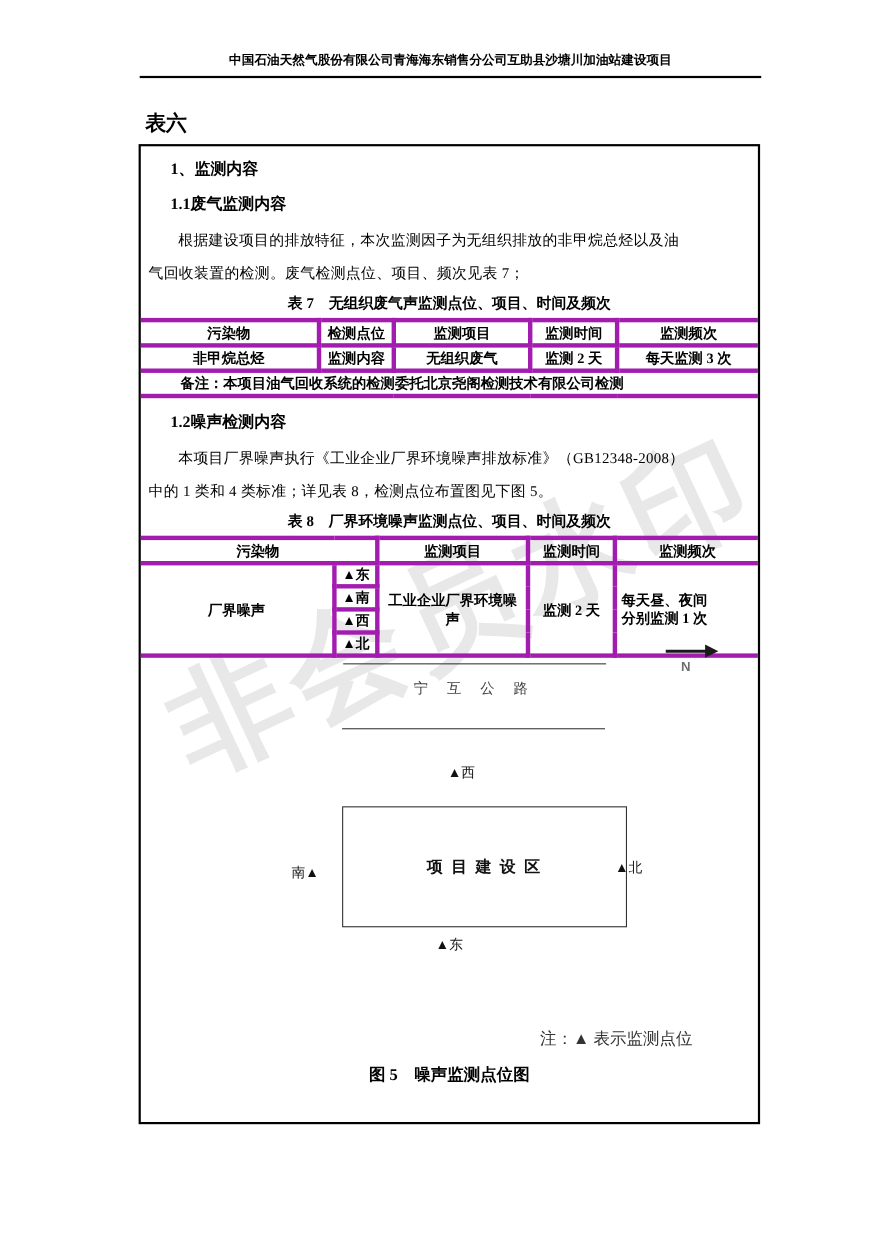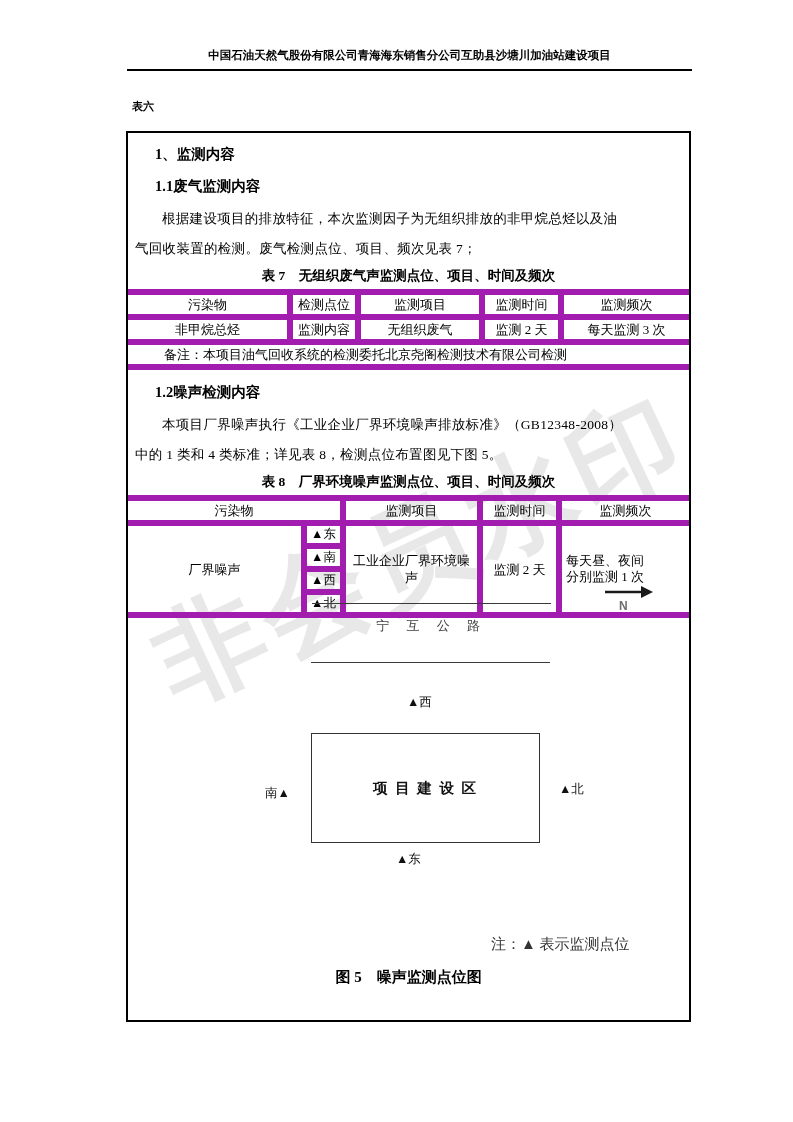--- a/index.html
+++ b/index.html
@@ -14,57 +14,57 @@
     font-size:108px; font-weight:bold; color:#e8e8e8; white-space:nowrap;
     transform:rotate(-25deg); transform-origin:center; letter-spacing:6px;
     pointer-events:none; text-align:center;
   }
   .content { position:absolute; inset:0; z-index:1;margin-left:13px; }
   .doc-header {
     position:absolute; left:114px; top:48px; width:565px; text-align:center;
     font-size:11.5px; font-weight:bold; line-height:15px; padding-bottom:6px;
     border-bottom:2px solid #000;
   }
-  .form-label { position:absolute; left:119px; top:99px; font-size:11px; font-weight:bold; }
+  .form-label { position:absolute; left:119px; top:99px; font-size:19px; font-weight:bold; }
   .main-box {
     position:absolute; left:113px; top:131px; width:565px; height:891px;
     border:2px solid #000;
   }
   .h1 { margin:12px 0 0 27px; font-size:14.5px; font-weight:bold; line-height:19px; }
   .h2 { margin:13px 0 0 27px; font-size:14.5px; font-weight:bold; line-height:19px; }
   .para {
     margin:8px 14px 0 7px; font-size:13.5px; line-height:30px;
     text-indent:2em; white-space:pre-line; letter-spacing:0.3px;
   }
   .tbl-title { margin-top:2px; text-align:center; font-size:13.5px; font-weight:bold; line-height:19px; }
   table.doc-table {
     width:100%; border-collapse:collapse; margin-top:4px;
     border-top:2px solid #000; border-bottom:2.5px solid #000;
     font-size:13px; text-align:center;
   }
   table.doc-table th, table.doc-table td {
-    border:6px solid #a21caf; font-weight:normal; padding:1px 2px; line-height:17px;
+    border:4px solid #a21caf; font-weight:bold; padding:1px 2px; line-height:17px;
     vertical-align:middle;
   }
   table.doc-table .no-l { border-left:none; }
   table.doc-table .no-r { border-right:none; }
   .t7 tr { height:21px; }
   .t7 .remark { text-align:left; padding-left:36px; height:23px; }
   .t8 tr.hd { height:21px; }
   .t8 tr.dir { height:18px; }
   .t8 td.freq { text-align:left; padding-left:4px; line-height:16px; white-space:pre-line; }
   .t8 td.dircell { font-size:12.5px; padding:0; }
   .figure { position:absolute; left:0; top:425px; width:561px; height:462px; }
   .fig-el { position:absolute; }
   .n-label { font-family:"Liberation Sans","DejaVu Sans",sans-serif; font-weight:bold; font-size:12px; color:#6e6e6e; }
   .road-line { border-top:1.5px solid #3a3a3a; height:0; }
   .road-name { text-align:center; font-size:13px; letter-spacing:7px; color:#404040; }
   .marker { font-size:12.5px; color:#111; white-space:nowrap; }
   .site-box {
-    border:1.5px solid #333; width:229px; height:110px;
+    border:1.5px solid #333; width:259px; height:110px;
     display:flex; align-items:center; justify-content:center;
   }
   .site-label { font-size:14.5px; font-weight:bold; letter-spacing:2px; color:#111; }
   .fig-note { font-size:15px; color:#333; }
   .fig-caption { width:100%; text-align:center; font-size:15px; font-weight:bold; }
   .page-number { position:absolute; top:1040px; width:100%; text-align:center; font-size:12.5px; }
 </style>
 </head>
 <body>
 

